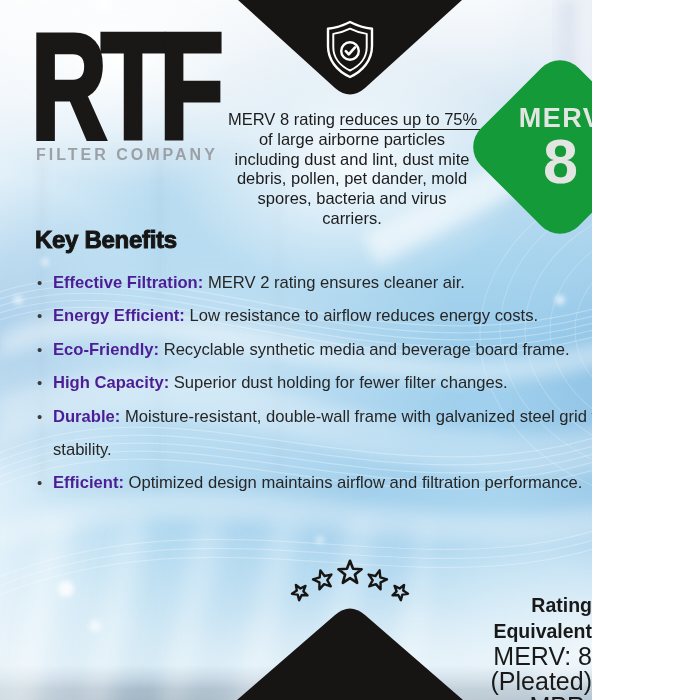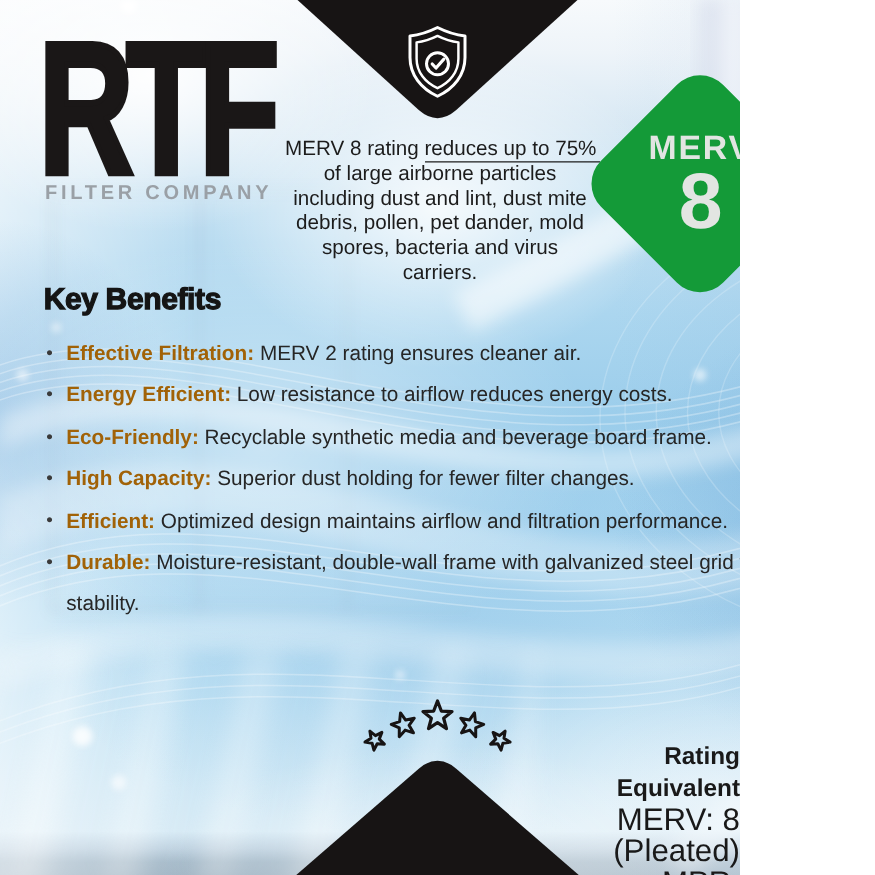--- a/index.html
+++ b/index.html
@@ -115,21 +115,21 @@
   }
   .benefits-list{
     left:36px;top:266px;width:634px;margin:0;padding:0;list-style:none;
     font-size:16.6px;line-height:33.4px;color:#262626;
   }
   .benefits-list li{position:relative;padding-left:17px;margin:0;}
   .benefits-list li::before{
     content:"\2022";position:absolute;left:1px;top:0;
     font-size:15px;color:#3a3a3a;
   }
-  .benefits-list .b{font-weight:700;color:#a16207;}
+  .benefits-list .b{font-weight:700;color:#4c1d95;}
 
   
   .stars-svg{left:280px;top:553px;}
   .bottom-tri{left:225px;top:595px;}
   .rating{left:487px;top:592px;color:#191919;text-align:right;}
   .rating-title{font-size:19.5px;font-weight:700;line-height:26px;}
   .rating-row{font-size:25px;font-weight:400;line-height:25px;}
 </style>
 </head>
 <body>
@@ -218,22 +218,22 @@
       <div class="merv-value">8</div>
     </div>
   </div>
 
   <h2 class="abs benefits-title">Key Benefits</h2>
   <ul class="abs benefits-list">
     <li><span class="b">Effective Filtration:</span><span> MERV 2 rating ensures cleaner air.</span></li>
     <li><span class="b">Energy Efficient:</span><span> Low resistance to airflow reduces energy costs.</span></li>
     <li><span class="b">Eco-Friendly:</span><span> Recyclable synthetic media and beverage board frame.</span></li>
     <li><span class="b">High Capacity:</span><span> Superior dust holding for fewer filter changes.</span></li>
+    <li><span class="b">Durable:</span><span> Moisture-resistant, double-wall frame with galvanized steel grid for stability.</span></li>
     <li><span class="b">Efficient:</span><span> Optimized design maintains airflow and filtration performance.</span></li>
-    <li><span class="b">Durable:</span><span> Moisture-resistant, double-wall frame with galvanized steel grid for stability.</span></li>
   </ul>
 
   <svg class="abs stars-svg" width="140" height="56" viewBox="0 0 140 56" fill="none" stroke="#171414">
     <g transform="translate(20,39) rotate(-30) scale(.82)">
         <path vector-effect="non-scaling-stroke" stroke-width="2.4" stroke-linejoin="round" d="M0,-10 L2.5,-3.44 L9.51,-3.09 L4.04,1.31 L5.88,8.09 L0,4.25 L-5.88,8.09 L-4.04,1.31 L-9.51,-3.09 L-2.5,-3.44 Z"></path>
       </g>
     <g transform="translate(43,27) rotate(-15)">
         <path vector-effect="non-scaling-stroke" stroke-width="2.4" stroke-linejoin="round" d="M0,-10 L2.5,-3.44 L9.51,-3.09 L4.04,1.31 L5.88,8.09 L0,4.25 L-5.88,8.09 L-4.04,1.31 L-9.51,-3.09 L-2.5,-3.44 Z"></path>
       </g>
     <g transform="translate(70,20) scale(1.22)">

